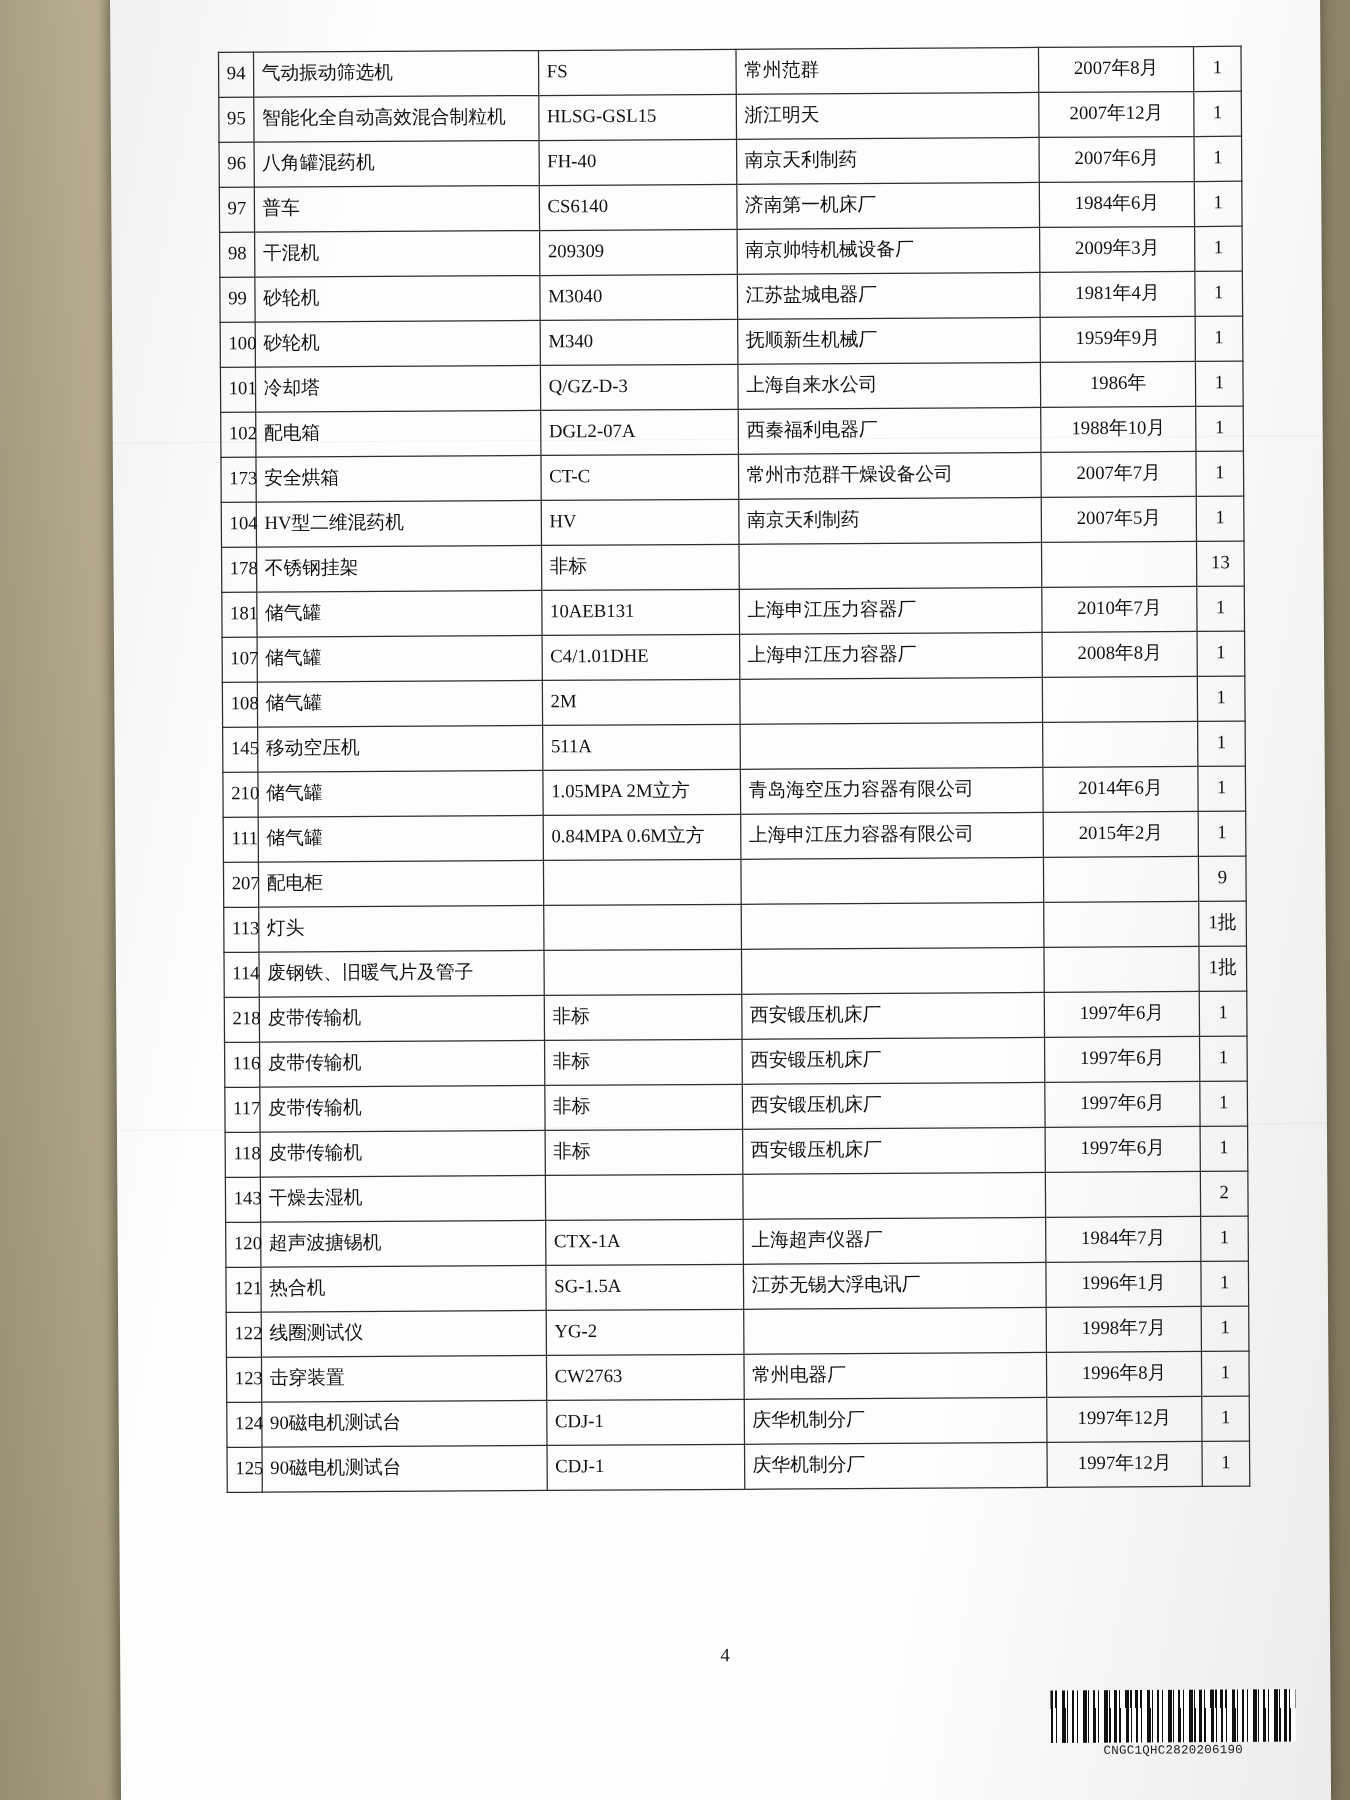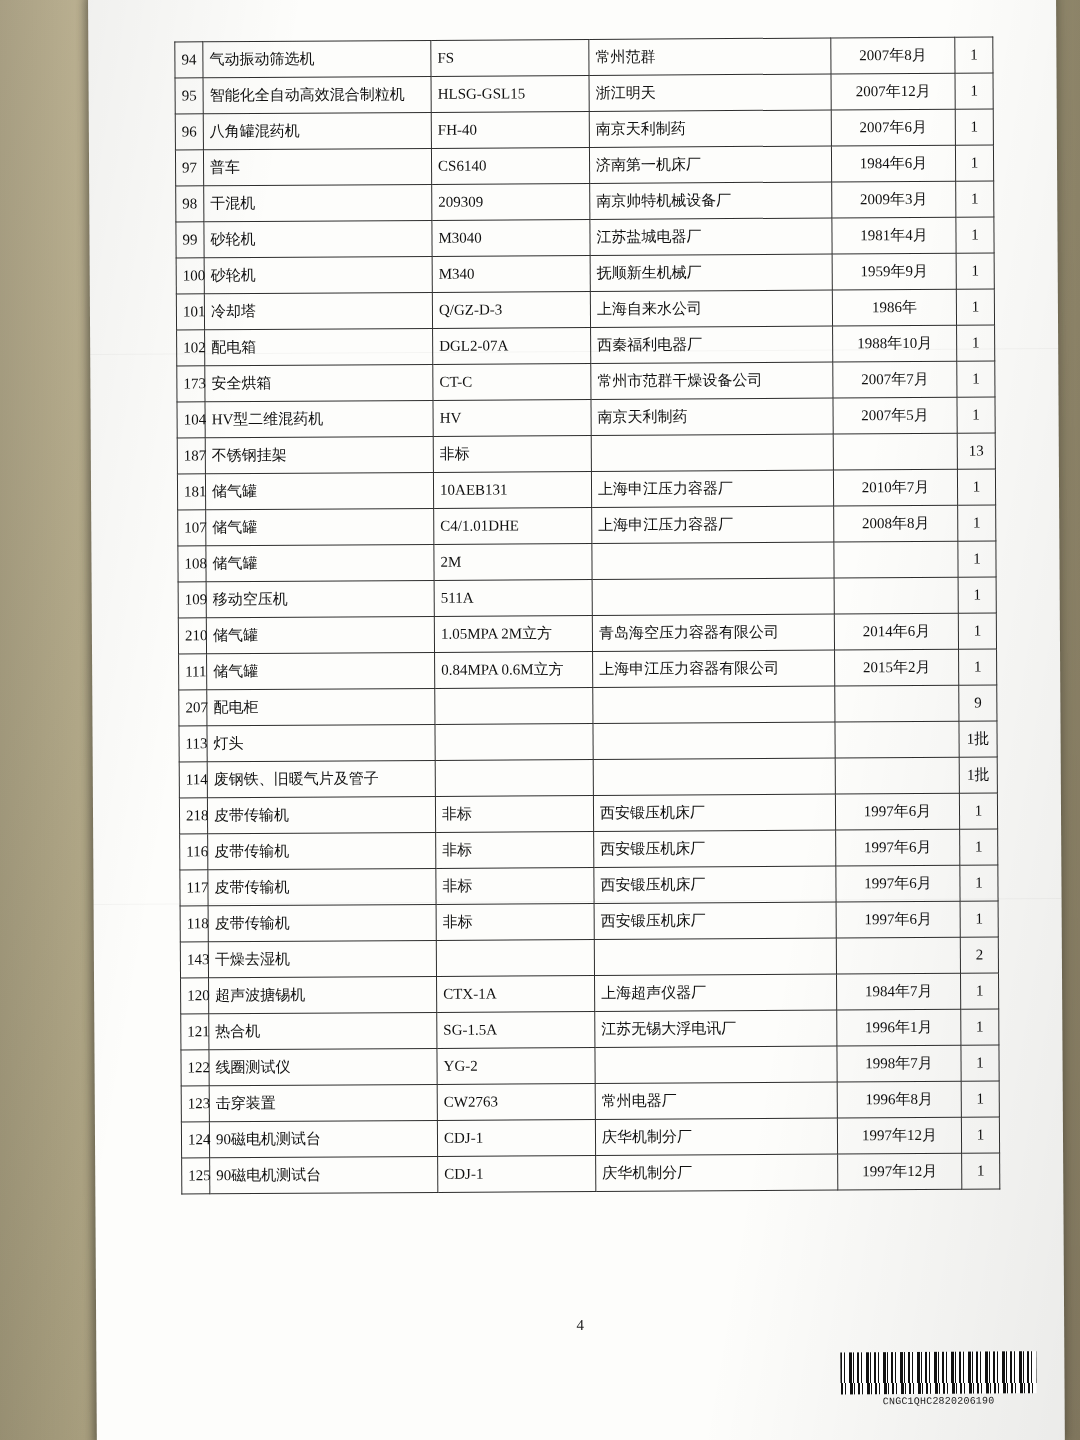--- a/index.html
+++ b/index.html
@@ -214,21 +214,21 @@
           </tr>
           <tr>
             <td class="c-no">104</td>
             <td class="c-name">HV型二维混药机</td>
             <td class="c-model">HV</td>
             <td class="c-maker">南京天利制药</td>
             <td class="c-date">2007年5月</td>
             <td class="c-qty">1</td>
           </tr>
           <tr>
-            <td class="c-no">187</td>
+            <td class="c-no">178</td>
             <td class="c-name">不锈钢挂架</td>
             <td class="c-model">非标</td>
             <td class="c-maker"></td>
             <td class="c-date"></td>
             <td class="c-qty">13</td>
           </tr>
           <tr>
             <td class="c-no">181</td>
             <td class="c-name">储气罐</td>
             <td class="c-model">10AEB131</td>
@@ -246,21 +246,21 @@
           </tr>
           <tr>
             <td class="c-no">108</td>
             <td class="c-name">储气罐</td>
             <td class="c-model">2M</td>
             <td class="c-maker"></td>
             <td class="c-date"></td>
             <td class="c-qty">1</td>
           </tr>
           <tr>
-            <td class="c-no">109</td>
+            <td class="c-no">145</td>
             <td class="c-name">移动空压机</td>
             <td class="c-model">511A</td>
             <td class="c-maker"></td>
             <td class="c-date"></td>
             <td class="c-qty">1</td>
           </tr>
           <tr>
             <td class="c-no">210</td>
             <td class="c-name">储气罐</td>
             <td class="c-model">1.05MPA 2M立方</td>

